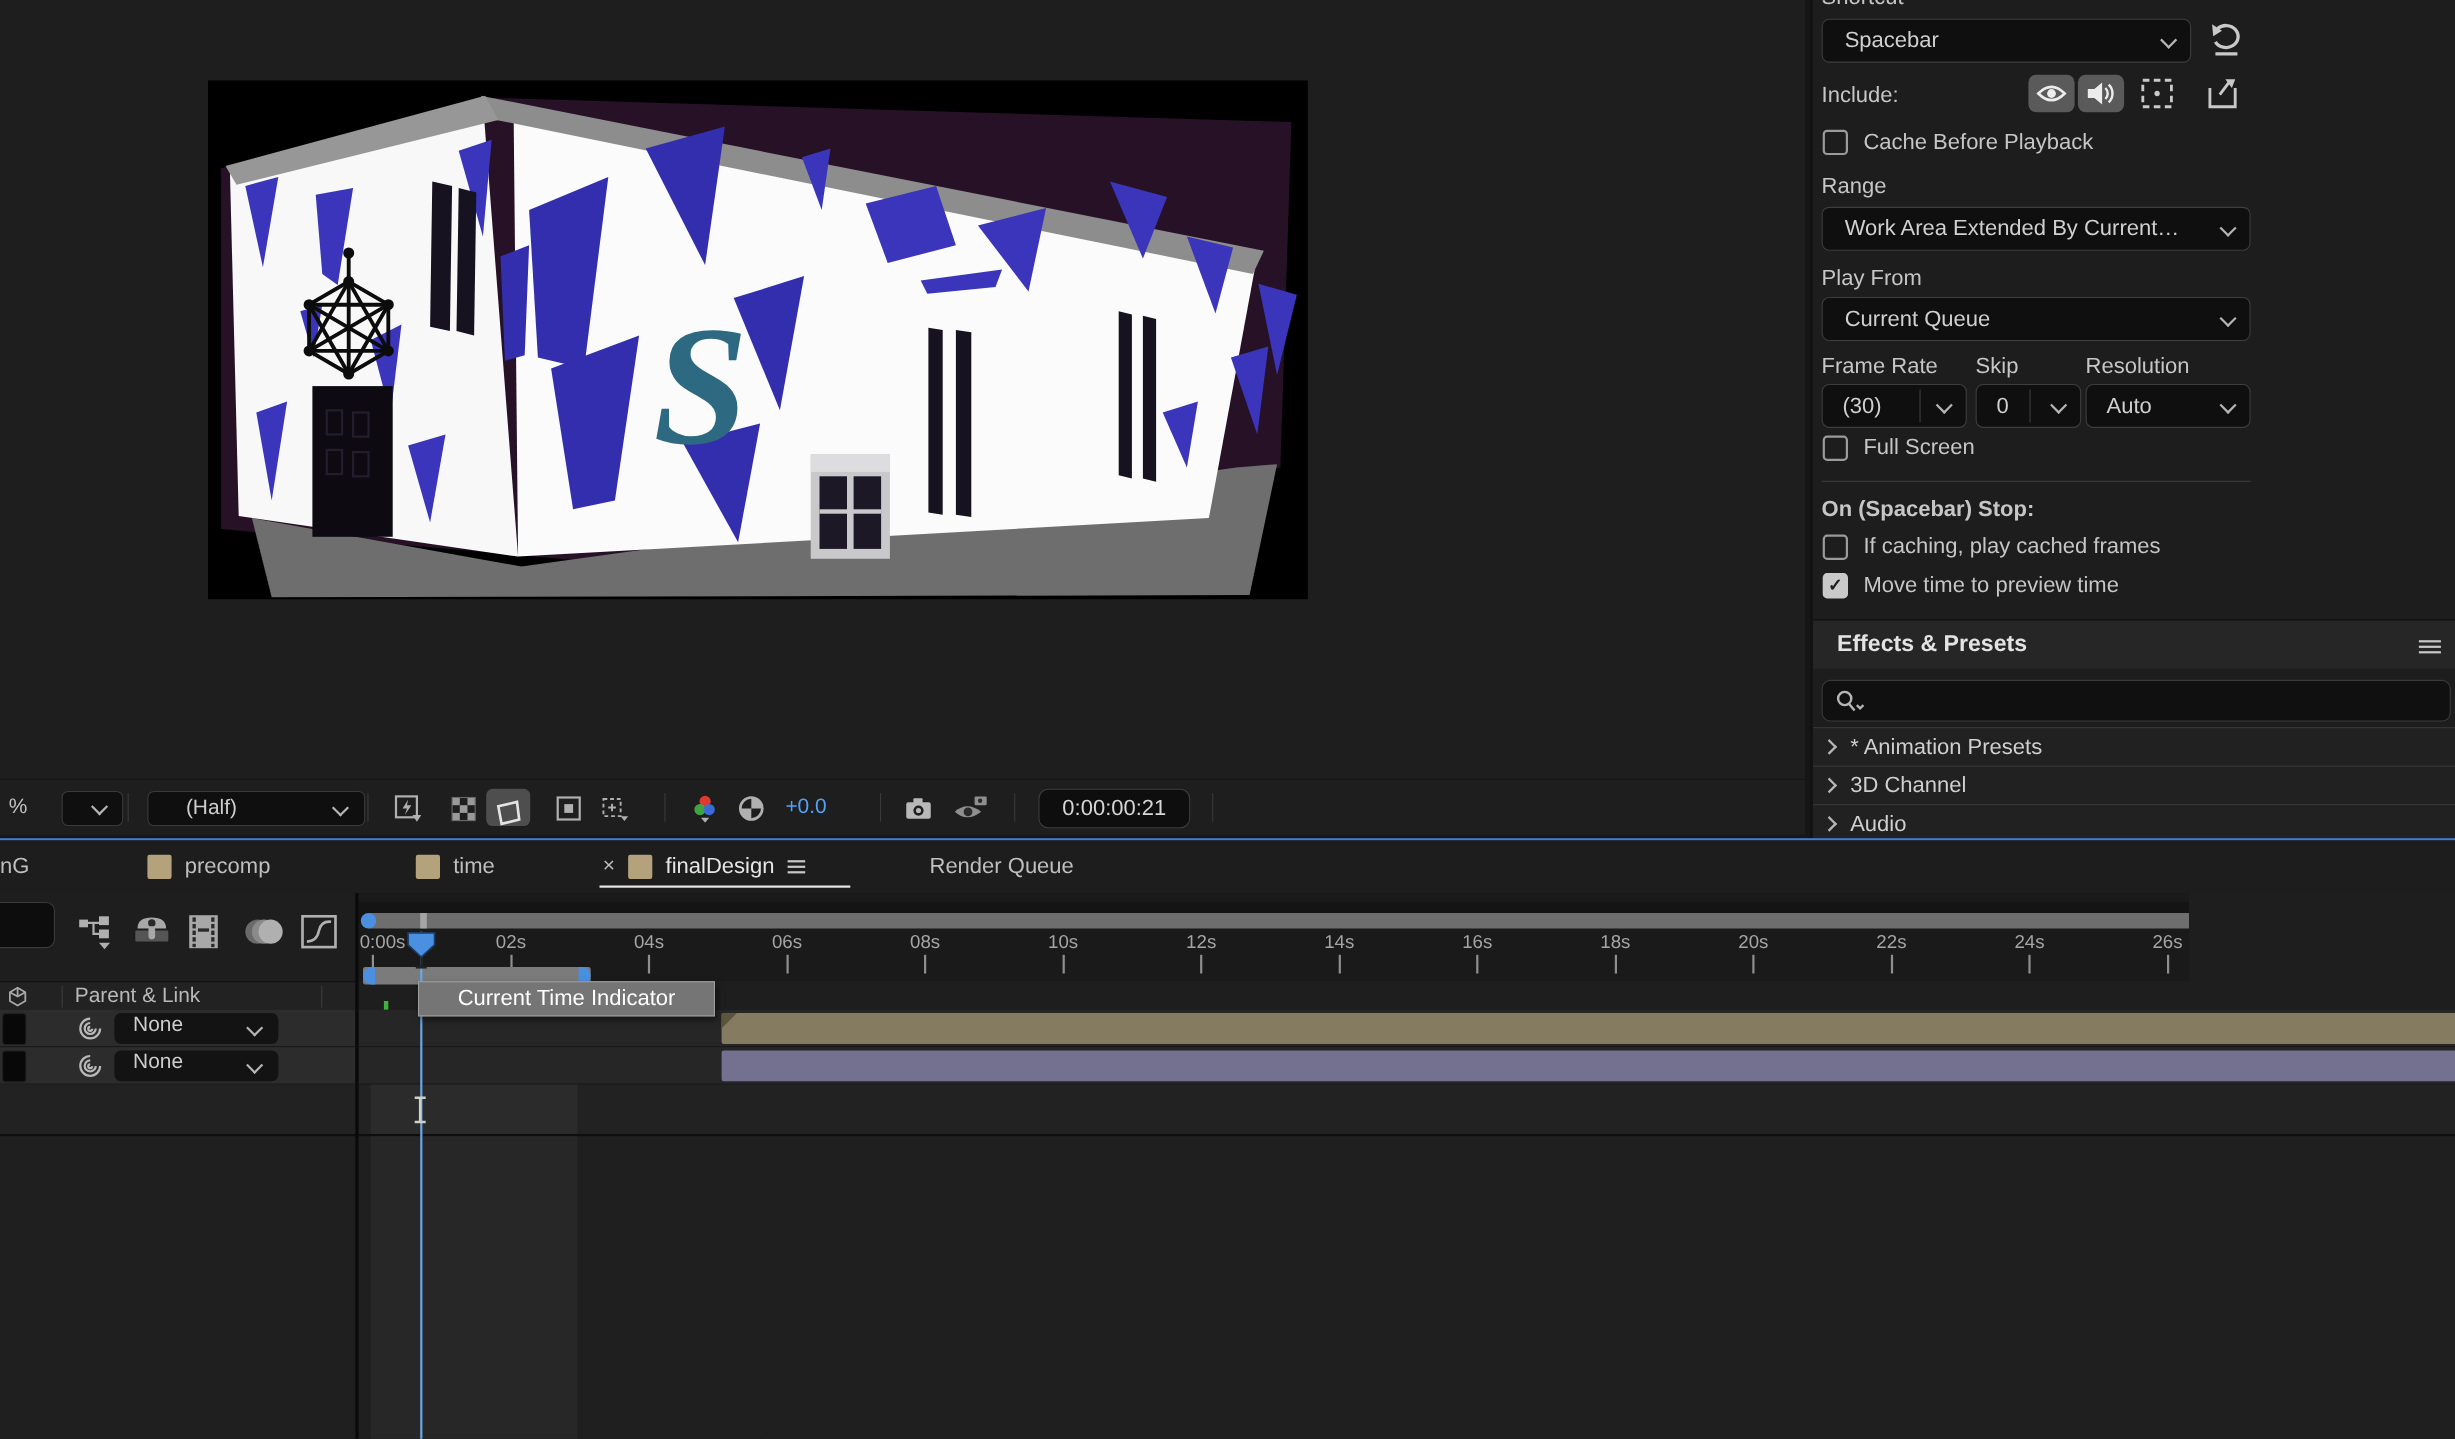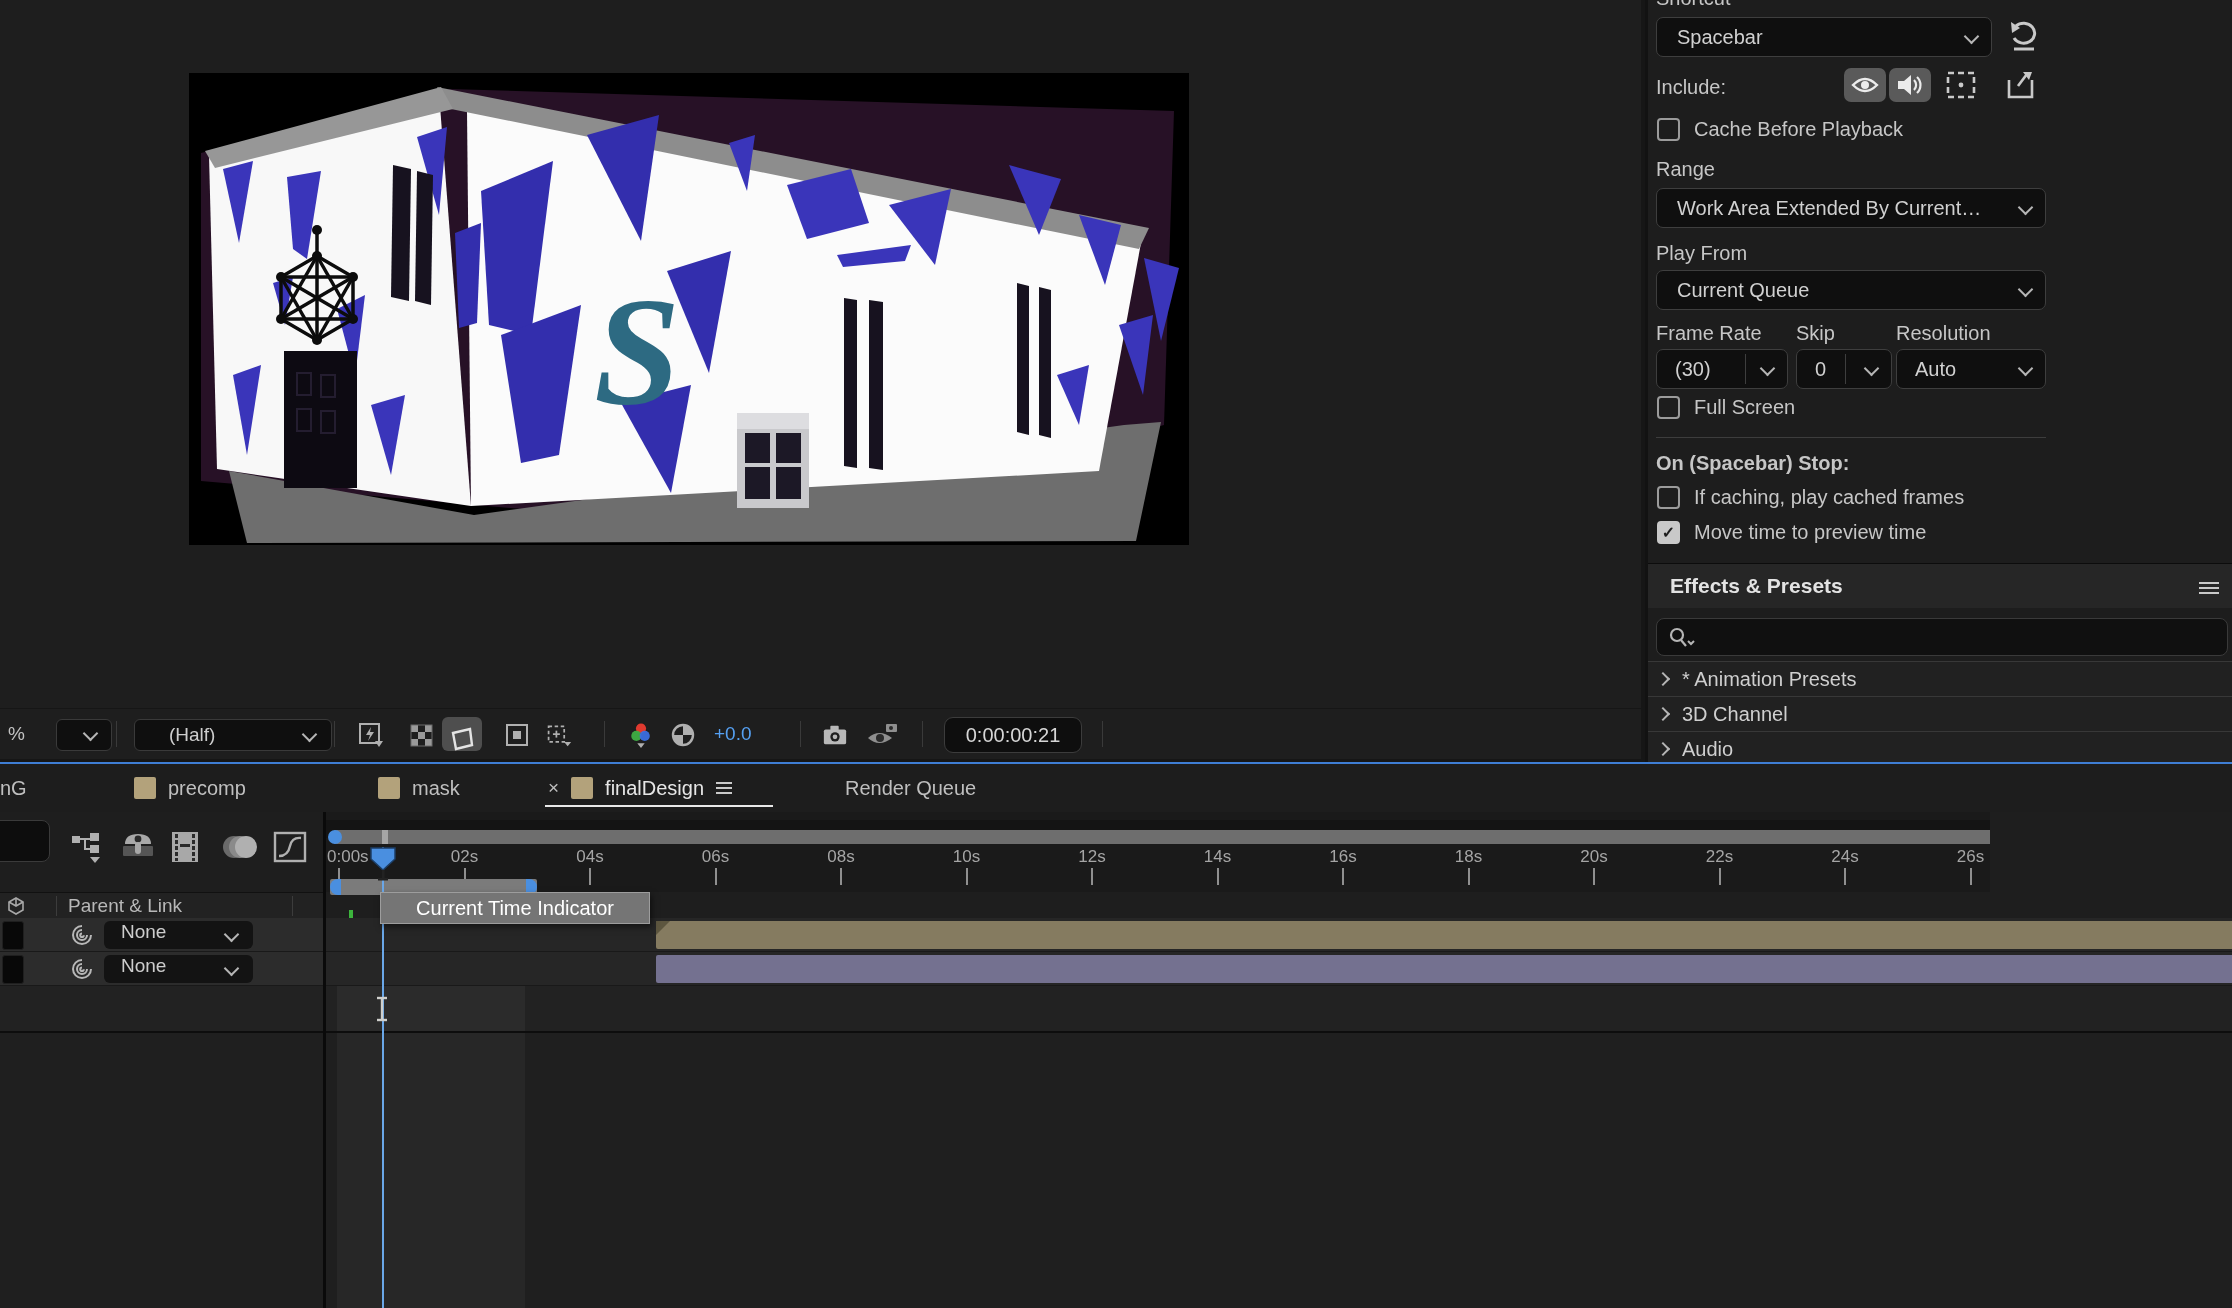--- a/index.html
+++ b/index.html
@@ -401,21 +401,21 @@
   <div id="tabbar" class="abs">
     <div class="tab" style="left:0px;">
       <span>nG</span>
     </div>
     <div class="tab" style="left:134px;">
       <span class="compsq" style="background:#b3a27b;"></span>
       <span>precomp</span>
     </div>
     <div class="tab" style="left:378px;">
       <span class="compsq" style="background:#b3a27b;"></span>
-      <span>mask</span>
+      <span>time</span>
     </div>
     <div class="tab" style="left:548px;color:#e6e6e6;">
       <span style="font-size:19px;color:#bdbdbd;">×</span>
       <span class="compsq" style="background:#b3a27b;"></span>
       <span>finalDesign</span>
       <span style="display:inline-block;width:16px;">
         <span style="display:block;height:2px;background:#c9c9c9;margin:3px 0;"></span>
         <span style="display:block;height:2px;background:#c9c9c9;margin:3px 0;"></span>
         <span style="display:block;height:2px;background:#c9c9c9;margin:3px 0;"></span>
       </span>

